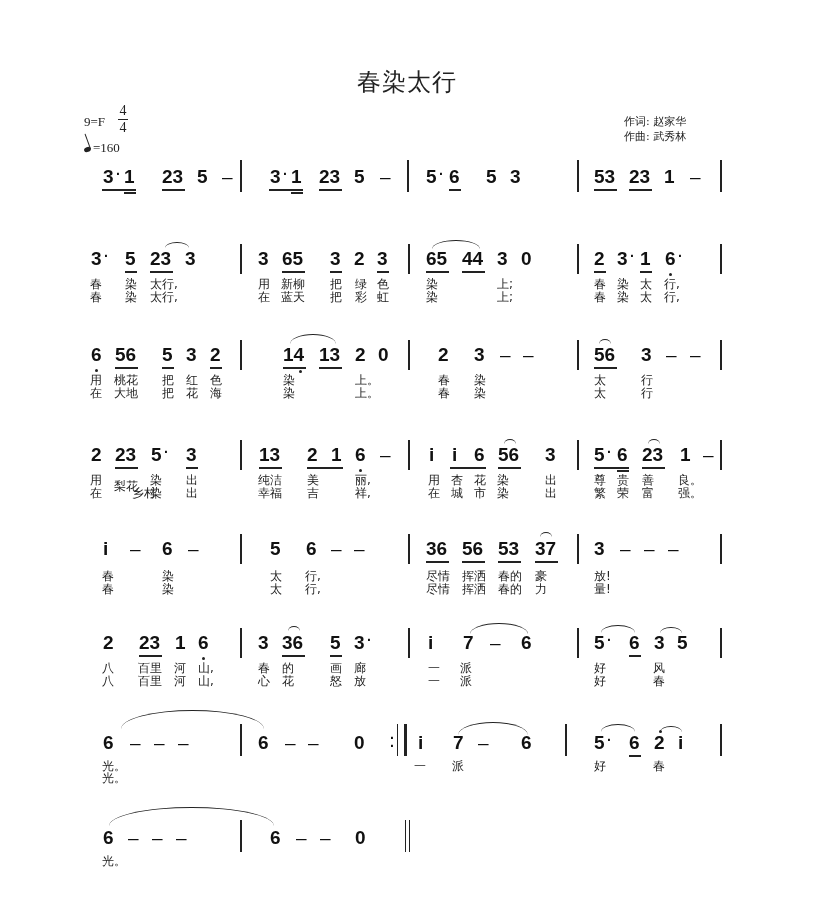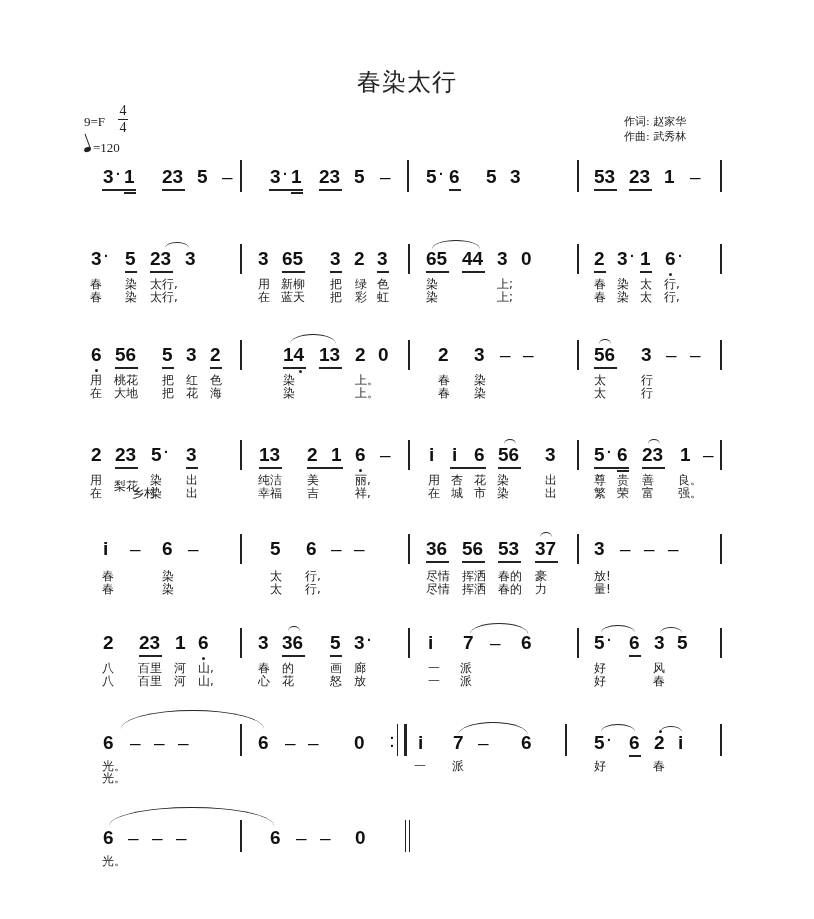--- a/index.html
+++ b/index.html
@@ -26,21 +26,21 @@
 </head>
 <body>
 
 <div class="title">春染太行</div>
 <div class="key">9=F</div>
 <div class="timesig">
   <span>4</span>
   <span class="bar"></span>
   <span>4</span>
 </div>
-<div class="tempo"><span class="note"></span><span>=120</span></div>
+<div class="tempo"><span class="note"></span><span>=160</span></div>
 <div class="credits">
   <div>作词: 赵家华</div>
   <div>作曲: 武秀林</div>
 </div>
 
 <div class="row" style="top:158px;height:40px;">
   <span class="n" style="left:103px;top:8px">3</span>
   <span class="n" style="left:116px;top:8px;font-size:14px">·</span>
   <span class="n" style="left:124px;top:8px">1</span>
   <div class="ul" style="left:102px;top:31px;width:34px"></div>

